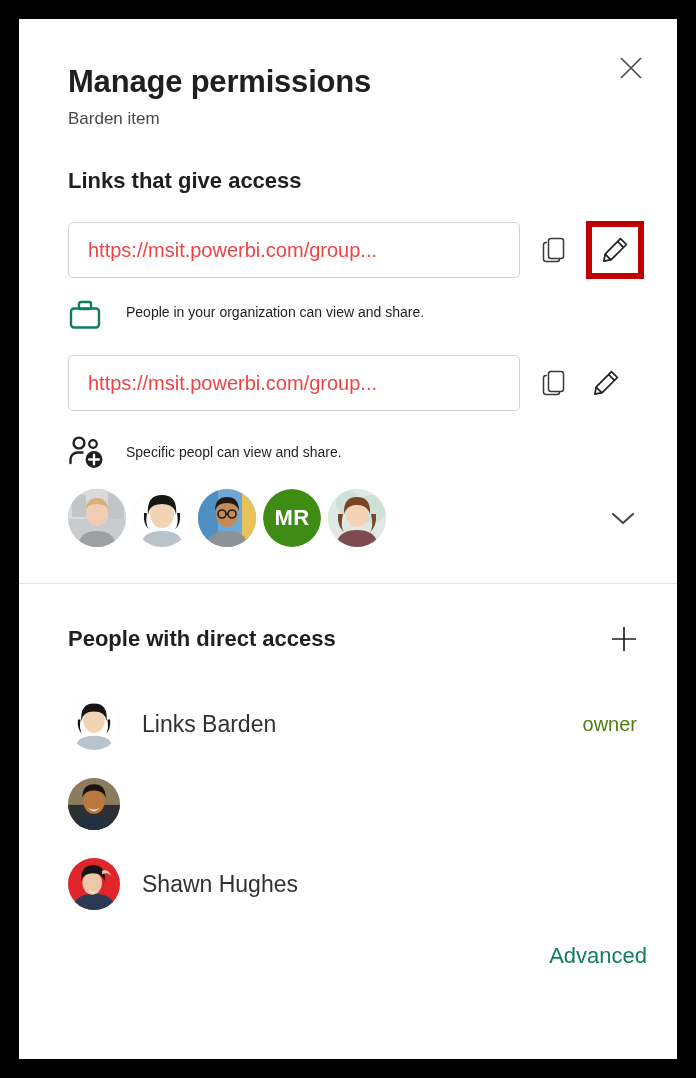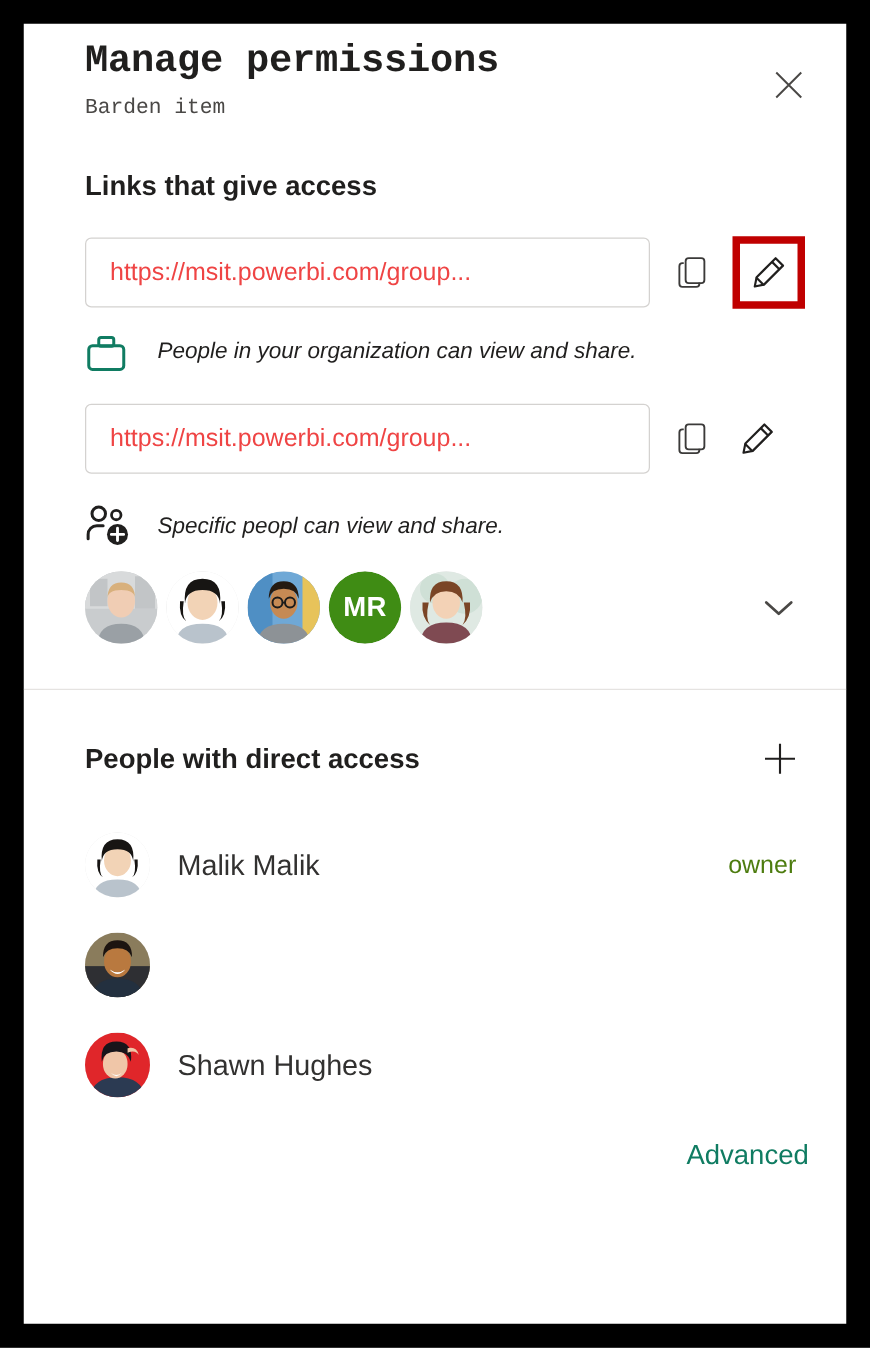--- a/index.html
+++ b/index.html
@@ -27,22 +27,21 @@
     width: 658px;
     height: 1040px;
     background: #ffffff;
     box-sizing: border-box;
     overflow: hidden;
   }
 
   
   .header {
     position: relative;
-    padding: 12px 30px 0 49px;
-    font-family: Liberation Mono, monospace;
+    padding: 44px 30px 0 49px;
   }
   .title {
     font-size: 31px;
     font-weight: 600;
     color: #201f1e;
     letter-spacing: -0.2px;
     line-height: 38px;
     margin: 0;
   }
   .subtitle {
@@ -129,25 +128,24 @@
   .desc-row.org { margin-top: 18px; }
   .desc-row.specific { margin-top: 22px; align-items: center; }
   .desc-icon {
     flex: 0 0 auto;
     width: 44px;
     display: flex;
     justify-content: flex-start;
     padding-top: 2px;
   }
   .desc-text {
-    font-size: 18px;
+    font-size: 14px;
     color: #201f1e;
     line-height: 30px;
     margin-left: 14px;
-    font-style: italic;
   }
 
   
   .avatar-row {
     display: flex;
     align-items: center;
     margin: 18px 30px 0 49px;
   }
   .avatars {
     display: flex;
@@ -405,21 +403,21 @@
       <div class="person-avatar">
         <svg width="52" height="52" viewBox="0 0 58 58">
           <rect width="58" height="58" fill="#ffffff"></rect>
           <path d="M8 58 q0 -16 21 -16 q21 0 21 16z" fill="#b9c3cc"></path>
           <ellipse cx="29" cy="25" rx="12" ry="14" fill="#f2d3b6"></ellipse>
           <path d="M15 26 q-2 -20 14 -20 q16 0 14 20 q-1 -11 -14 -11 q-13 0 -14 11z" fill="#171513"></path>
           <path d="M14 24 q-2 12 2 16 q-6 -4 -5 -16z" fill="#171513"></path>
           <path d="M44 24 q2 12 -2 16 q6 -4 5 -16z" fill="#171513"></path>
         </svg>
       </div>
-      <div class="person-name">Malik Malik</div>
+      <div class="person-name">Links Barden</div>
       <div class="person-role">owner</div>
     </div>
 
     <div class="person-row">
       <div class="person-avatar">
         <svg width="52" height="52" viewBox="0 0 58 58">
           <rect width="58" height="58" fill="#8a7c5c"></rect>
           <rect x="0" y="30" width="58" height="28" fill="#2e2f33"></rect>
           <path d="M6 58 q2 -17 23 -17 q21 0 23 17z" fill="#23303f"></path>
           <ellipse cx="29" cy="26" rx="12" ry="14" fill="#b9793f"></ellipse>

